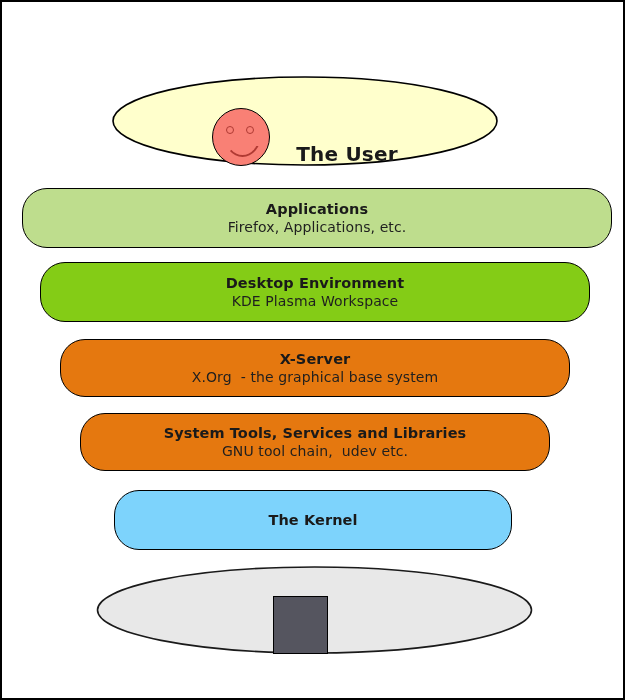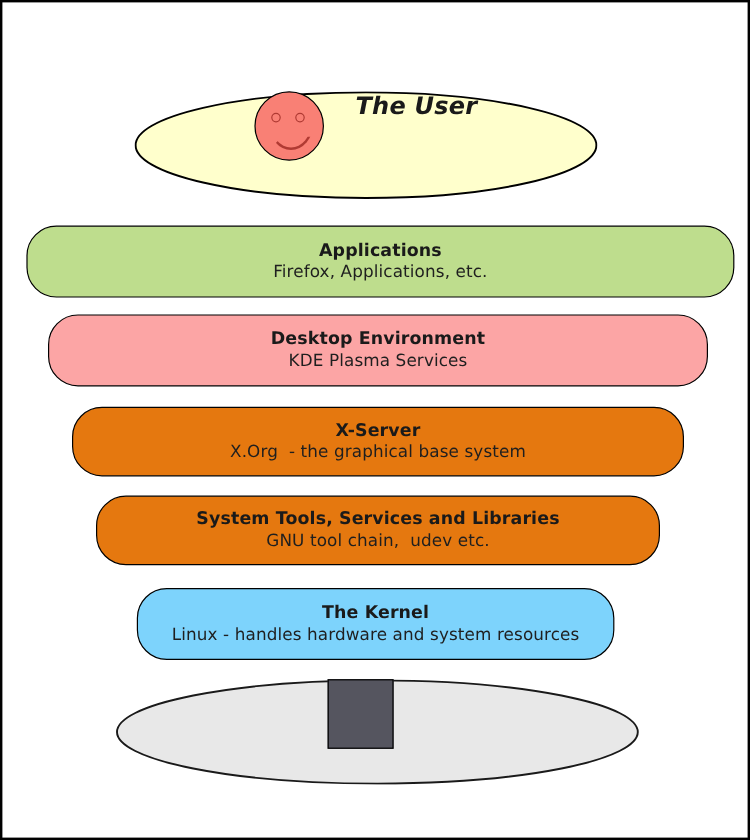--- a/index.html
+++ b/index.html
@@ -44,21 +44,21 @@
     border: 1.6px solid #000000;
     border-radius: 25px;
     display: flex;
     flex-direction: column;
     align-items: center;
     justify-content: center;
     text-align: center;
   }
 
   .box-applications { left: 20px;  top: 186px; width: 590px; height: 60px; background: #bedd8d; }
-  .box-desktop      { left: 38px;  top: 260px; width: 550px; height: 60px; background: #fca5a5; }
+  .box-desktop      { left: 38px;  top: 260px; width: 550px; height: 60px; background: #84cc16; }
   .box-xserver      { left: 58px;  top: 337px; width: 510px; height: 58px; background: #e5780f; }
   .box-systools     { left: 78px;  top: 411px; width: 470px; height: 58px; background: #e5780f; }
   .box-kernel       { left: 112px; top: 488px; width: 398px; height: 60px; background: #7dd3fc; }
 
   
   .ellipse-wrap {
     position: absolute;
   }
   .ellipse-wrap svg {
     position: absolute;
@@ -66,23 +66,22 @@
     top: 0;
     display: block;
   }
   .ellipse-content {
     position: absolute;
     left: 0; top: 0;
     width: 100%;
     height: 100%;
     display: flex;
     flex-direction: row;
-    align-items: flex-start;
+    align-items: flex-end;
     justify-content: center;
-    font-style: italic;
   }
 
   .ellipse-user     { left: 110px; top: 74px;  width: 386px; height: 90px; }
   .ellipse-hardware { left: 94px;  top: 564px; width: 437px; height: 88px; }
 
   .big-label {
     font-weight: bold;
     font-size: 20px;
     color: #1a1a1a;
     letter-spacing: 0.2px;
@@ -154,36 +153,35 @@
     </div>
   </div>
 
   <div class="layer-box box-applications">
     <div class="layer-title">Applications</div>
     <div class="layer-sub">Firefox, Applications, etc.</div>
   </div>
 
   <div class="layer-box box-desktop">
     <div class="layer-title">Desktop Environment</div>
-    <div class="layer-sub">KDE Plasma Services</div>
+    <div class="layer-sub">KDE Plasma Workspace</div>
   </div>
 
   <div class="layer-box box-systools">
     <div class="layer-title">System Tools, Services and Libraries</div>
     <div class="layer-sub">GNU tool chain,  udev etc.</div>
   </div>
 
   <div class="layer-box box-xserver">
     <div class="layer-title">X-Server</div>
     <div class="layer-sub">X.Org  - the graphical base system</div>
   </div>
 
   <div class="layer-box box-kernel">
     <div class="layer-title">The Kernel</div>
-    <div class="layer-sub">Linux - handles hardware and system resources</div>
   </div>
 
   <div class="ellipse-wrap ellipse-hardware">
     <svg width="437" height="88" viewBox="0 0 437 88">
       <ellipse cx="218.5" cy="44" rx="217" ry="43" fill="#e8e8e8" stroke="#1a1a1a" stroke-width="1.6"></ellipse>
     </svg>
     <div class="ellipse-content">
       <div class="chip"></div>
     </div>
   </div>

